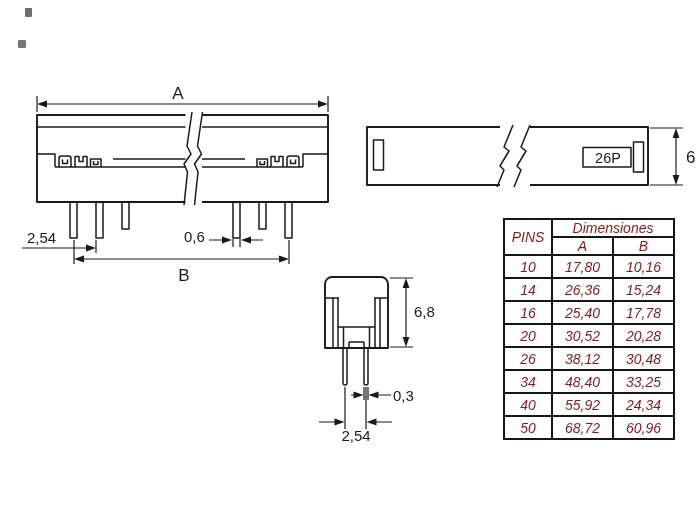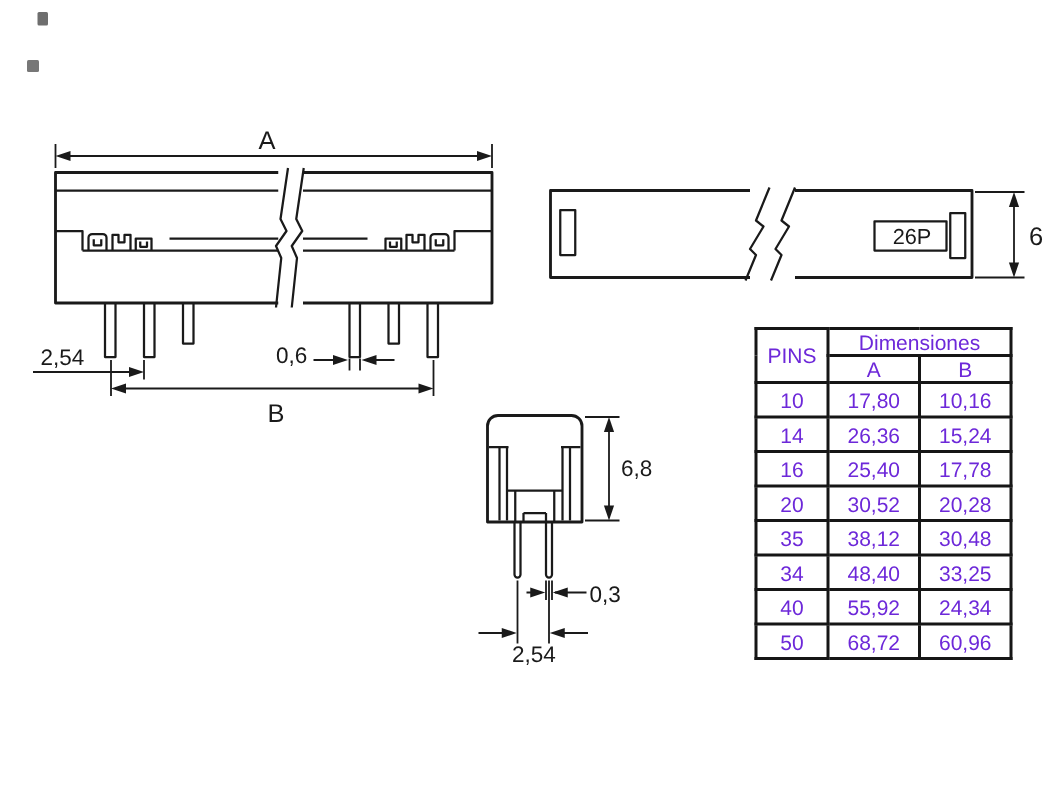--- a/index.html
+++ b/index.html
@@ -6,21 +6,21 @@
   .screen{position:relative;width:700px;height:525px;background:#ffffff;overflow:hidden;
           font-family:"Liberation Sans",sans-serif;}
   svg{position:absolute;left:0;top:0;}
   .ln{stroke:#1a1a1a;fill:none;stroke-width:1.5;stroke-linejoin:round;stroke-linecap:butt;}
   .ln2{stroke:#1a1a1a;fill:none;stroke-width:1.9;stroke-linejoin:round;}
   .thin{stroke:#1a1a1a;fill:none;stroke-width:1.2;}
   .ah{fill:#1a1a1a;stroke:none;}
   .mask{fill:#ffffff;stroke:none;}
   .lbl{font-family:"Liberation Sans",sans-serif;fill:#1a1a1a;}
   .dim-table{position:absolute;left:503px;top:218px;border-collapse:collapse;
-             font-family:"Liberation Sans",sans-serif;font-size:14px;color:#6d28d9;background:#fff;}
+             font-family:"Liberation Sans",sans-serif;font-size:14px;color:#7f1d1d;background:#fff;font-style:italic;}
   .dim-table th,.dim-table td{border:2px solid #161616;text-align:center;vertical-align:middle;
              font-weight:normal;padding:0 3px;}
   .dim-table thead th{height:15px;}
   .dim-table tbody td{height:21px;}
   .c-pins{width:48px;} .c-a{width:61px;} .c-b{width:61px;}
 </style>
 </head>
 <body>
 
 <div class="screen">
@@ -190,21 +190,21 @@
         <td>16</td>
         <td>25,40</td>
         <td>17,78</td>
       </tr>
       <tr>
         <td>20</td>
         <td>30,52</td>
         <td>20,28</td>
       </tr>
       <tr>
-        <td>35</td>
+        <td>26</td>
         <td>38,12</td>
         <td>30,48</td>
       </tr>
       <tr>
         <td>34</td>
         <td>48,40</td>
         <td>33,25</td>
       </tr>
       <tr>
         <td>40</td>

